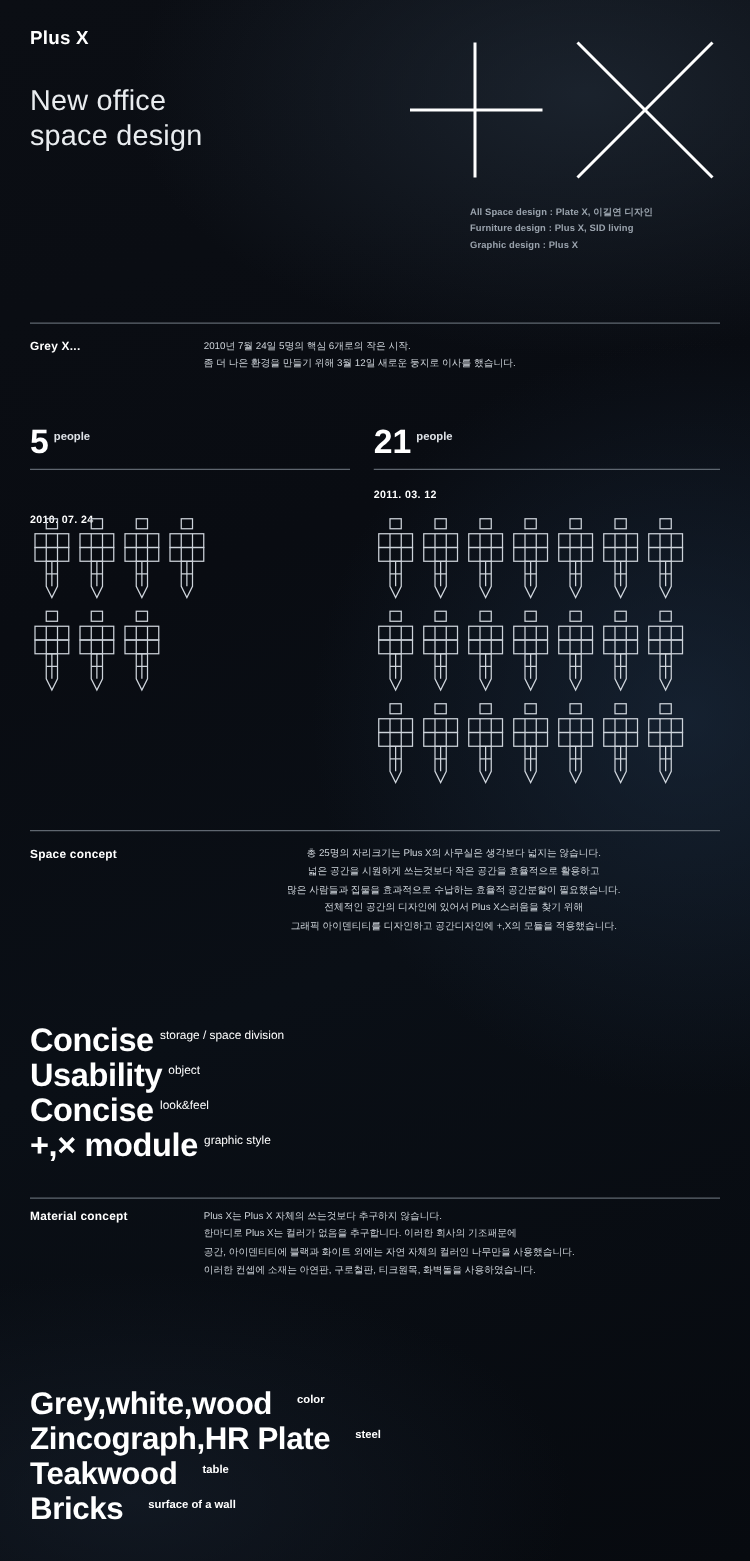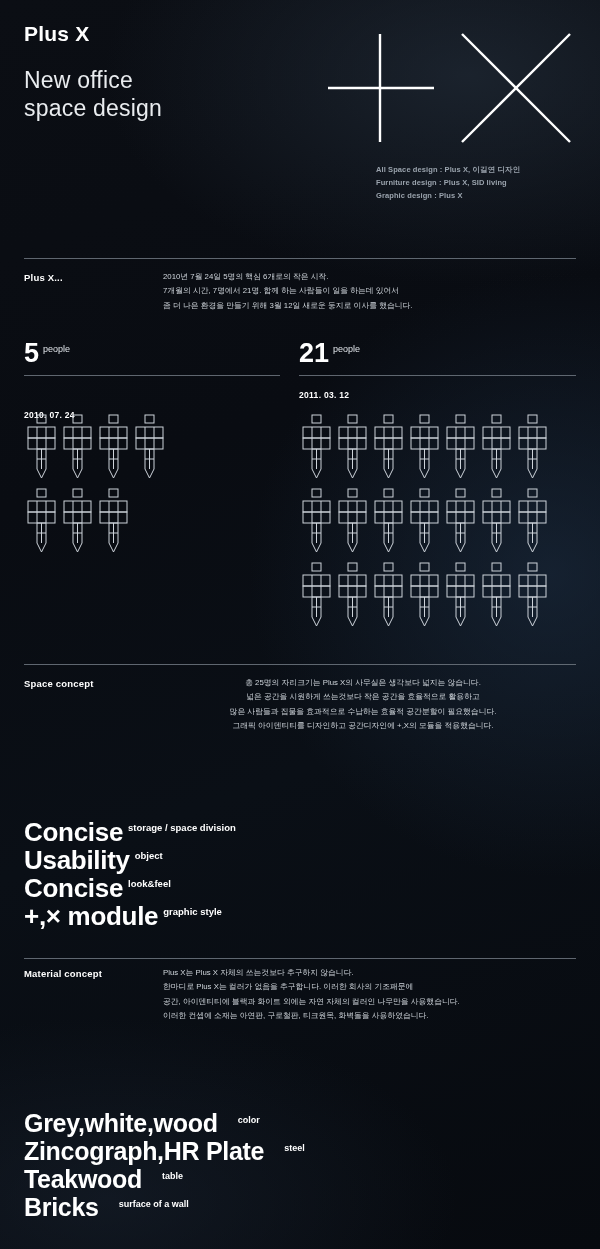--- a/index.html
+++ b/index.html
@@ -16,21 +16,21 @@
     background:
       radial-gradient(ellipse 520px 300px at 78% 6%, rgba(40,52,66,0.55) 0%, rgba(8,11,16,0) 70%),
       radial-gradient(ellipse 420px 420px at 92% 46%, rgba(30,48,70,0.55) 0%, rgba(8,11,16,0) 72%),
       radial-gradient(ellipse 500px 260px at 18% 96%, rgba(26,36,50,0.5) 0%, rgba(8,11,16,0) 70%),
       linear-gradient(160deg,#0b0e14 0%,#090c12 35%,#0a0f16 60%,#070a0f 100%);
     overflow:hidden;
   }
   
   .brand{
     position:absolute;left:24px;top:22px;
-    font-size:21px;font-weight:bold;letter-spacing:.2px;color:#ffffff;
+    font-size:15px;font-weight:bold;letter-spacing:.2px;color:#ffffff;
   }
   .headline{
     position:absolute;left:24px;top:66px;
     font-size:23px;line-height:1.22;color:#e9ecef;font-weight:normal;
     letter-spacing:.2px;
   }
   .mark{
     position:absolute;left:322px;top:20px;width:258px;height:135px;
   }
   .mark svg{display:block;}
@@ -48,36 +48,36 @@
     position:absolute;font-size:9.5px;font-weight:bold;color:#ffffff;letter-spacing:.2px;
   }
   .body-ko{
     position:absolute;font-size:7.8px;line-height:1.85;color:#cfd5db;
   }
   
   .bignum{
     position:absolute;font-size:27px;font-weight:bold;color:#ffffff;line-height:1;
   }
   .bignum .unit{
-    font-size:9px;font-weight:normal;color:#dfe3e8;margin-left:4px;vertical-align:super;
+    font-size:9px;font-weight:bold;color:#dfe3e8;margin-left:4px;vertical-align:super;
   }
   .statdate{
     position:absolute;font-size:8.5px;font-weight:bold;color:#ffffff;letter-spacing:.3px;
   }
   
   .peoplegrid{position:absolute;}
   .prow{display:flex;}
   .picon{width:36px;height:74px;}
   
   .kw{
     position:absolute;left:24px;color:#ffffff;font-weight:bold;
     font-size:26px;line-height:1.08;letter-spacing:-.3px;white-space:nowrap;
   }
   .kw .sub{
-    font-size:9.5px;font-weight:bold;letter-spacing:0;margin-left:5px;vertical-align:super;
+    font-size:9.5px;font-weight:normal;letter-spacing:0;margin-left:5px;vertical-align:super;
     color:#ffffff;
   }
   .mat{
     position:absolute;left:24px;color:#ffffff;font-weight:bold;
     font-size:25px;line-height:1.12;letter-spacing:-.3px;white-space:nowrap;
   }
   .mat .sub{
     font-size:9px;font-weight:bold;letter-spacing:0;margin-left:20px;vertical-align:super;color:#ffffff;
   }
 </style>
@@ -98,30 +98,29 @@
       <g stroke="#ffffff" stroke-width="2.4">
         <line x1="58" y1="14" x2="58" y2="122"></line>
         <line x1="6" y1="68" x2="112" y2="68"></line>
         <line x1="140" y1="14" x2="248" y2="122"></line>
         <line x1="248" y1="14" x2="140" y2="122"></line>
       </g>
     </svg>
   </div>
 
   <div class="credits">
-    <div>All Space design : Plus X, 이길연 디자인</div>
+    <div>All Space design : Plate X, 이길연 디자인</div>
     <div>Furniture design : Plus X, SID living</div>
     <div>Graphic design : Plus X</div>
   </div>
 
   <div class="rule" style="left:24px;top:258px;width:552px;"></div>
-  <div class="sec-label" style="left:24px;top:272px;">Plus X...</div>
+  <div class="sec-label" style="left:24px;top:272px;">Grey X...</div>
   <div class="body-ko" style="left:163px;top:270px;width:400px;">
     <div>2010년 7월 24일 5명의 핵심 6개로의 작은 시작.</div>
-    <div>7개월의 시간, 7명에서 21명. 함께 하는 사람들이 일을 하는데 있어서</div>
     <div>좀 더 나은 환경을 만들기 위해 3월 12일 새로운 둥지로 이사를 했습니다.</div>
   </div>
 
   <div class="bignum" style="left:24px;top:340px;">
     <span>5</span><span class="unit">people</span>
   </div>
   <div class="rule" style="left:24px;top:375px;width:256px;"></div>
   <div class="statdate" style="left:24px;top:390px;margin-top:20px;">2010. 07. 24</div>
 
   <div class="bignum" style="left:299px;top:340px;">
@@ -536,20 +535,21 @@
           </svg></div>
       </div>
     </div>
 
   <div class="rule" style="left:24px;top:664px;width:552px;"></div>
   <div class="sec-label" style="left:24px;top:678px;">Space concept</div>
   <div class="body-ko" style="left:163px;top:676px;width:400px;text-align:center;">
     <div>총 25명의 자리크기는 Plus X의 사무실은 생각보다 넓지는 않습니다.</div>
     <div>넓은 공간을 시원하게 쓰는것보다 작은 공간을 효율적으로 활용하고</div>
     <div>많은 사람들과 집물을 효과적으로 수납하는 효율적 공간분할이 필요했습니다.</div>
+    <div>전체적인 공간의 디자인에 있어서 Plus X스러움을 찾기 위해</div>
     <div>그래픽 아이덴티티를 디자인하고 공간디자인에 +,X의 모듈을 적용했습니다.</div>
   </div>
 
   <div class="kw" style="top:818px;">
     <span>Concise</span><span class="sub">storage / space division</span>
   </div>
   <div class="kw" style="top:846px;">
     <span>Usability</span><span class="sub">object</span>
   </div>
   <div class="kw" style="top:874px;">

